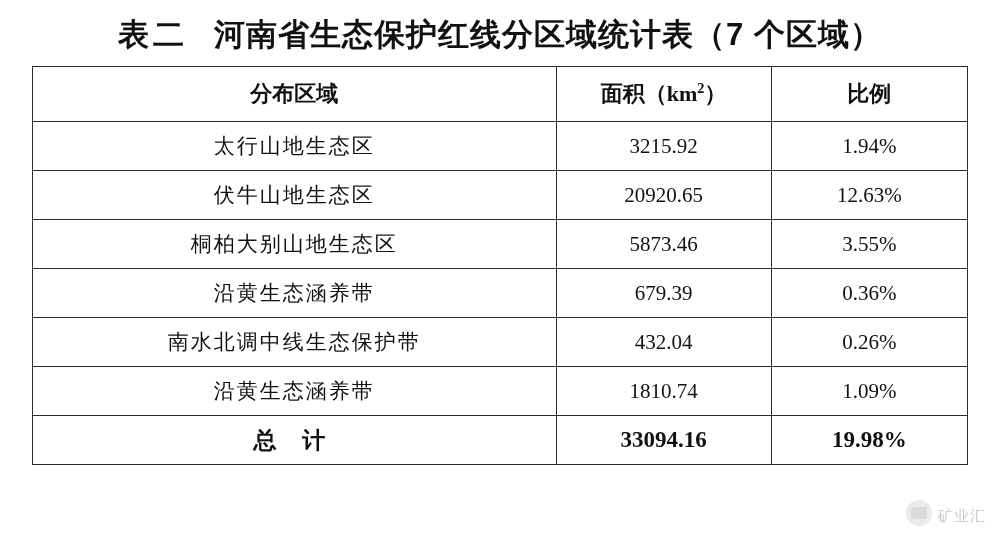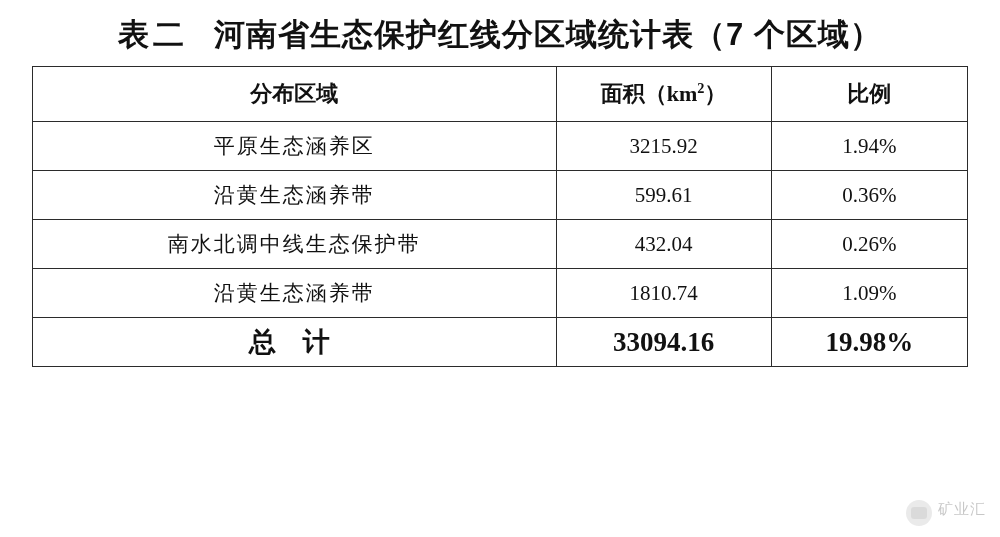--- a/index.html
+++ b/index.html
@@ -69,31 +69,31 @@
   .num-cell {
     font-family: "Liberation Serif", "DejaVu Serif", serif;
     font-size: 22px;
   }
   sup {
     font-size: 0.65em;
     vertical-align: super;
   }
   tr.total td {
     font-weight: bold;
-    font-size: 27px;
+    font-size: 23px;
   }
   tr.total td.region-cell {
     letter-spacing: 10px;
   }
   .watermark {
     position: absolute;
     right: 14px;
     bottom: 6px;
     display: flex;
-    align-items: flex-start;
+    align-items: flex-end;
     gap: 6px;
     opacity: 0.55;
   }
   .wm-logo {
     width: 26px;
     height: 26px;
     border-radius: 50%;
     background: #d9d9d9;
     position: relative;
     overflow: hidden;
@@ -132,27 +132,37 @@
     </colgroup>
     <thead>
       <tr>
         <th>分布区域</th>
         <th><span>面积（km</span><sup>2</sup><span>）</span></th>
         <th>比例</th>
       </tr>
     </thead>
     <tbody>
       <tr>
-        <td class="region-cell">平原生态涵养区</td>
+        <td class="region-cell">太行山地生态区</td>
         <td class="num-cell">3215.92</td>
         <td class="num-cell">1.94%</td>
       </tr>
       <tr>
+        <td class="region-cell">伏牛山地生态区</td>
+        <td class="num-cell">20920.65</td>
+        <td class="num-cell">12.63%</td>
+      </tr>
+      <tr>
+        <td class="region-cell">桐柏大别山地生态区</td>
+        <td class="num-cell">5873.46</td>
+        <td class="num-cell">3.55%</td>
+      </tr>
+      <tr>
         <td class="region-cell">沿黄生态涵养带</td>
-        <td class="num-cell">599.61</td>
+        <td class="num-cell">679.39</td>
         <td class="num-cell">0.36%</td>
       </tr>
       <tr>
         <td class="region-cell">南水北调中线生态保护带</td>
         <td class="num-cell">432.04</td>
         <td class="num-cell">0.26%</td>
       </tr>
       <tr>
         <td class="region-cell">沿黄生态涵养带</td>
         <td class="num-cell">1810.74</td>

